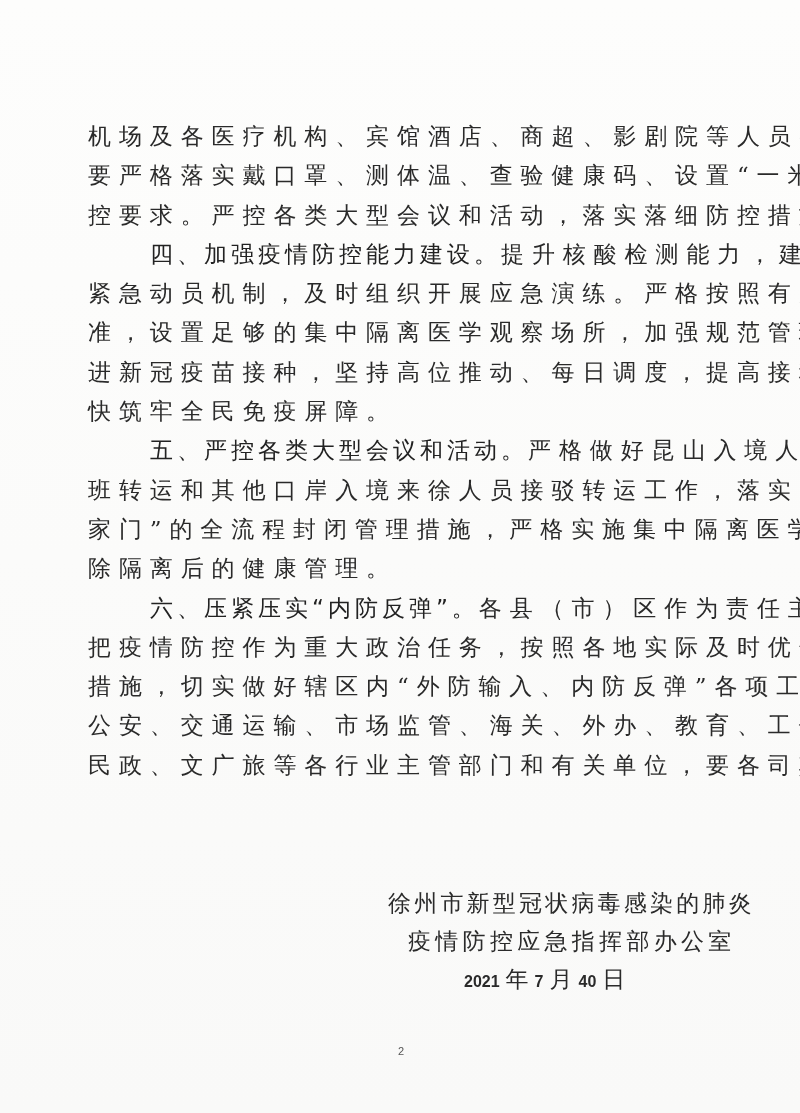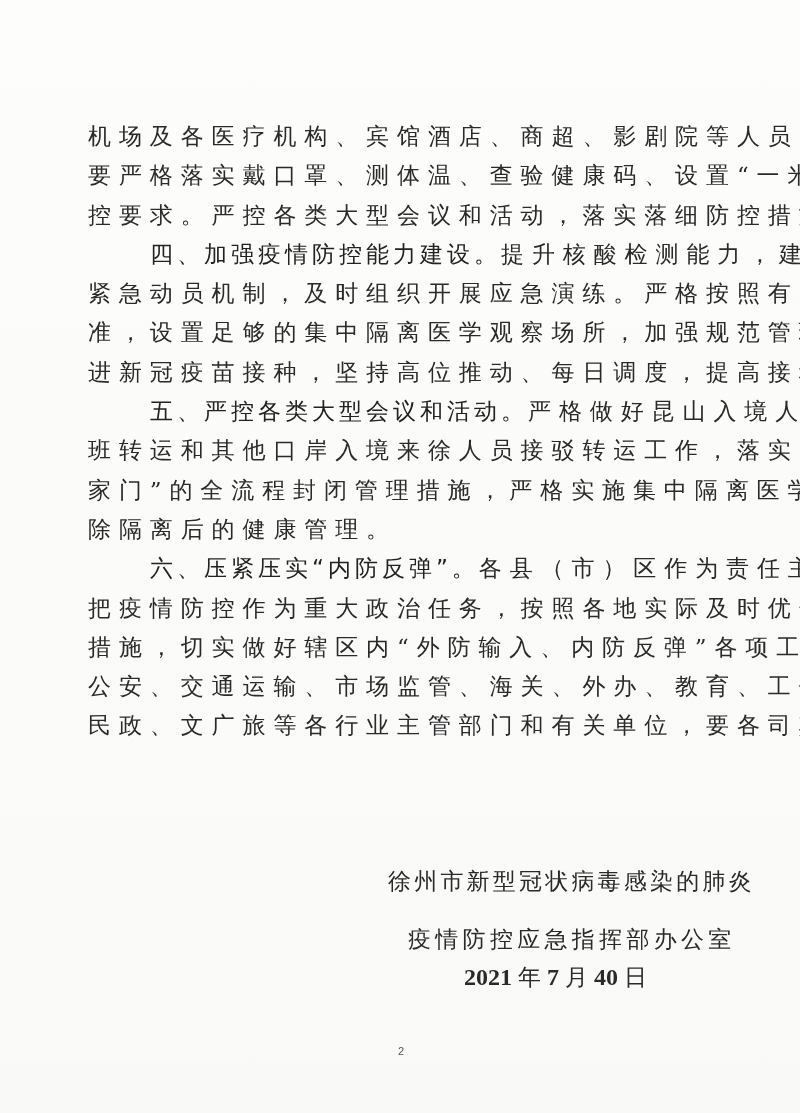--- a/index.html
+++ b/index.html
@@ -20,28 +20,28 @@
       text-align: justify;
     }
     .para { margin: 0; }
     .para.indent { text-indent: 62px; }
     .lead {
       font-family: "DejaVu Sans", "Liberation Sans", sans-serif;
       font-weight: normal; letter-spacing: 4px; color: #222;
     }
     .line { display: block; white-space: nowrap; }
     .signature {
-      position: absolute; left: 380px; top: 862px; width: 330px;
+      position: absolute; left: 380px; top: 884px; width: 330px;
       font-size: 23px; line-height: 38px; color: #2a2a2a;
     }
     .sig-line { display: block; white-space: nowrap; }
     .sig-1 { padding-left: 8px; letter-spacing: 3.2px; }
-    .sig-2 { padding-left: 28px; letter-spacing: 4.3px; margin-top: 20px; }
+    .sig-2 { padding-left: 28px; letter-spacing: 4.3px; }
     .sig-3 { padding-left: 84px; }
-    .sig-3 .num { font-family: Liberation Serif, serif; font-weight: bold; font-size: 24px; }
+    .sig-3 .num { font-family: Liberation Sans, sans-serif; font-weight: bold; font-size: 16px; }
     .sig-3 .cjk { margin: 0 6px; }
     .page-number {
       position: absolute; left: 398px; top: 1045px;
       font-size: 11px; color: #555;
       font-family: "Liberation Sans", sans-serif;
     }
   </style>
 </head>
 <body>
 
@@ -53,20 +53,21 @@
       <span class="line">机场及各医疗机构、宾馆酒店、商超、影剧院等人员密集场所，</span>
       <span class="line">要严格落实戴口罩、测体温、查验健康码、设置“一米线”等防</span>
       <span class="line">控要求。严控各类大型会议和活动，落实落细防控措施，确保安</span>
     </div>
 
     <div class="para indent">
       <span class="line"><span class="lead">四、加强疫情防控能力建设。</span><span>提升核酸检测能力，建立健全</span></span>
       <span class="line" style="text-indent:0">紧急动员机制，及时组织开展应急演练。严格按照有关要求和标</span>
       <span class="line" style="text-indent:0">准，设置足够的集中隔离医学观察场所，加强规范管理。加快推</span>
       <span class="line" style="text-indent:0">进新冠疫苗接种，坚持高位推动、每日调度，提高接种效率，加</span>
+      <span class="line" style="text-indent:0">快筑牢全民免疫屏障。</span>
     </div>
 
     <div class="para indent">
       <span class="line"><span class="lead">五、严控各类大型会议和活动。</span><span>严格做好昆山入境人员专</span></span>
       <span class="line" style="text-indent:0">班转运和其他口岸入境来徐人员接驳转运工作，落实“从国门到</span>
       <span class="line" style="text-indent:0">家门”的全流程封闭管理措施，严格实施集中隔离医学观察和解</span>
       <span class="line" style="text-indent:0">除隔离后的健康管理。</span>
     </div>
 
     <div class="para indent">

